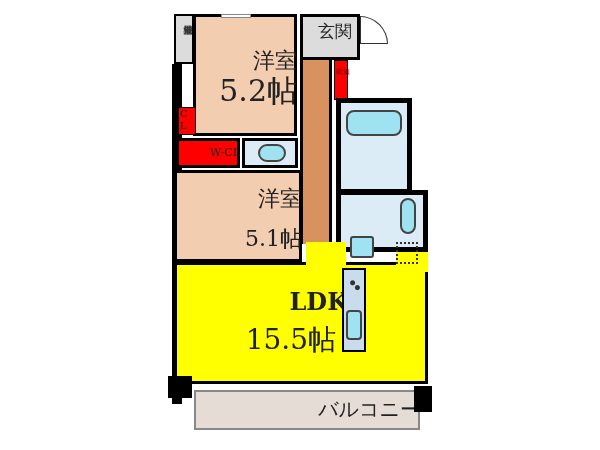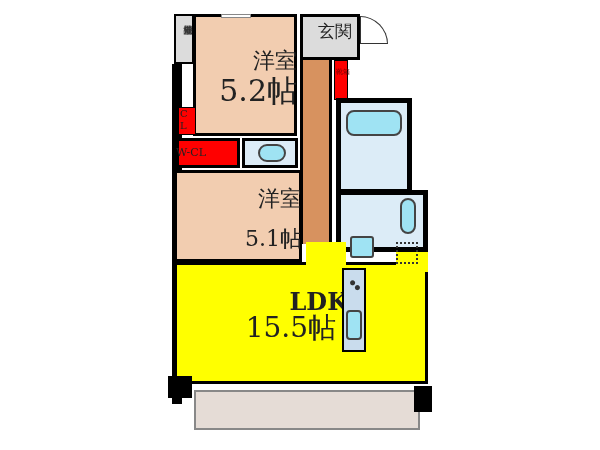--- a/index.html
+++ b/index.html
@@ -23,21 +23,21 @@
 
   <div class="abs" style="left:27px;top:4px;width:104px;height:122px;background:#f2cdb0;border:3px solid #000;"></div>
   <div class="room-label" style="left:27px;top:38px;width:104px;font-size:22px;">洋室</div>
   <div class="room-label" style="left:27px;top:64px;width:104px;font-size:30px;">5.2帖</div>
   <div class="win" style="left:55px;top:4px;width:30px;height:4px;"></div>
 
   <div class="abs" style="left:12px;top:97px;width:18px;height:28px;background:#ff0000;border:1px solid #000;"></div>
   <div class="abs" style="left:14px;top:98px;width:14px;font-size:10px;line-height:12px;text-align:left;color:#222;word-break:break-all;">CL</div>
 
   <div class="abs" style="left:10px;top:128px;width:64px;height:30px;background:#ff0000;border:3px solid #000;"></div>
-  <div class="abs" style="left:10px;top:136px;width:64px;font-size:11px;text-align:left;color:#222;">W-CL</div>
+  <div class="abs" style="left:10px;top:136px;width:64px;font-size:11px;text-align:right;color:#222;">W-CL</div>
 
   <div class="abs" style="left:76px;top:128px;width:56px;height:30px;background:#dcecf7;border:3px solid #000;"></div>
   <div class="fixture" style="left:92px;top:134px;width:28px;height:18px;border-radius:10px;"></div>
 
   <div class="abs" style="left:8px;top:160px;width:128px;height:92px;background:#f2cdb0;border:3px solid #000;"></div>
   <div class="room-label" style="left:8px;top:176px;width:128px;font-size:22px;">洋室</div>
   <div class="room-label" style="left:8px;top:216px;width:128px;font-size:22px;">5.1帖</div>
 
   <div class="abs" style="left:134px;top:50px;width:32px;height:184px;background:#d7925f;border-left:3px solid #000;border-right:3px solid #000;"></div>
 
@@ -51,26 +51,27 @@
   <div class="abs" style="left:170px;top:88px;width:76px;height:96px;background:#dcecf7;border:5px solid #000;"></div>
   <div class="fixture" style="left:180px;top:100px;width:56px;height:26px;"></div>
 
   <div class="abs" style="left:170px;top:180px;width:92px;height:62px;background:#dcecf7;border:5px solid #000;"></div>
   <div class="fixture" style="left:234px;top:188px;width:16px;height:36px;border-radius:8px;"></div>
 
   <div class="abs" style="left:8px;top:252px;width:254px;height:122px;background:#ffff00;border:3px solid #000;"></div>
   <div class="abs" style="left:140px;top:232px;width:40px;height:24px;background:#ffff00;"></div>
   <div class="abs" style="left:230px;top:242px;width:32px;height:20px;background:#ffff00;"></div>
   <div class="room-label" style="left:32px;top:278px;width:150px;font-size:24px;font-weight:bold;">LDK</div>
-  <div class="room-label" style="left:20px;top:302px;width:150px;font-size:28px;">15.5帖</div>
+  <div class="room-label" style="left:20px;top:314px;width:150px;font-size:28px;">15.5帖</div>
 
   <div class="fixture" style="left:184px;top:226px;width:24px;height:22px;border-radius:3px;background:#9fe3f3;"></div>
 
   <div class="abs" style="left:230px;top:232px;width:22px;height:22px;border:2px dotted #333;"></div>
 
   <div class="abs" style="left:176px;top:258px;width:24px;height:84px;background:#c9dced;border:2px solid #000;"></div>
   <div class="abs" style="left:183px;top:268px;width:12px;height:16px;background:radial-gradient(circle at 30% 30%,#333 2px,transparent 3px),radial-gradient(circle at 70% 60%,#333 2px,transparent 3px);"></div>
   <div class="fixture" style="left:180px;top:300px;width:16px;height:30px;border-radius:4px;"></div>
 
   <div class="abs" style="left:28px;top:380px;width:226px;height:40px;background:#e5dcd6;border:2px solid #888;"></div>
+  <div class="room-label" style="left:28px;top:388px;width:226px;font-size:20px;">バルコニー</div>
   <div class="abs wall" style="left:2px;top:366px;width:24px;height:22px;"></div>
   <div class="abs wall" style="left:248px;top:376px;width:18px;height:26px;"></div>
 </div>
 
 </body></html>

